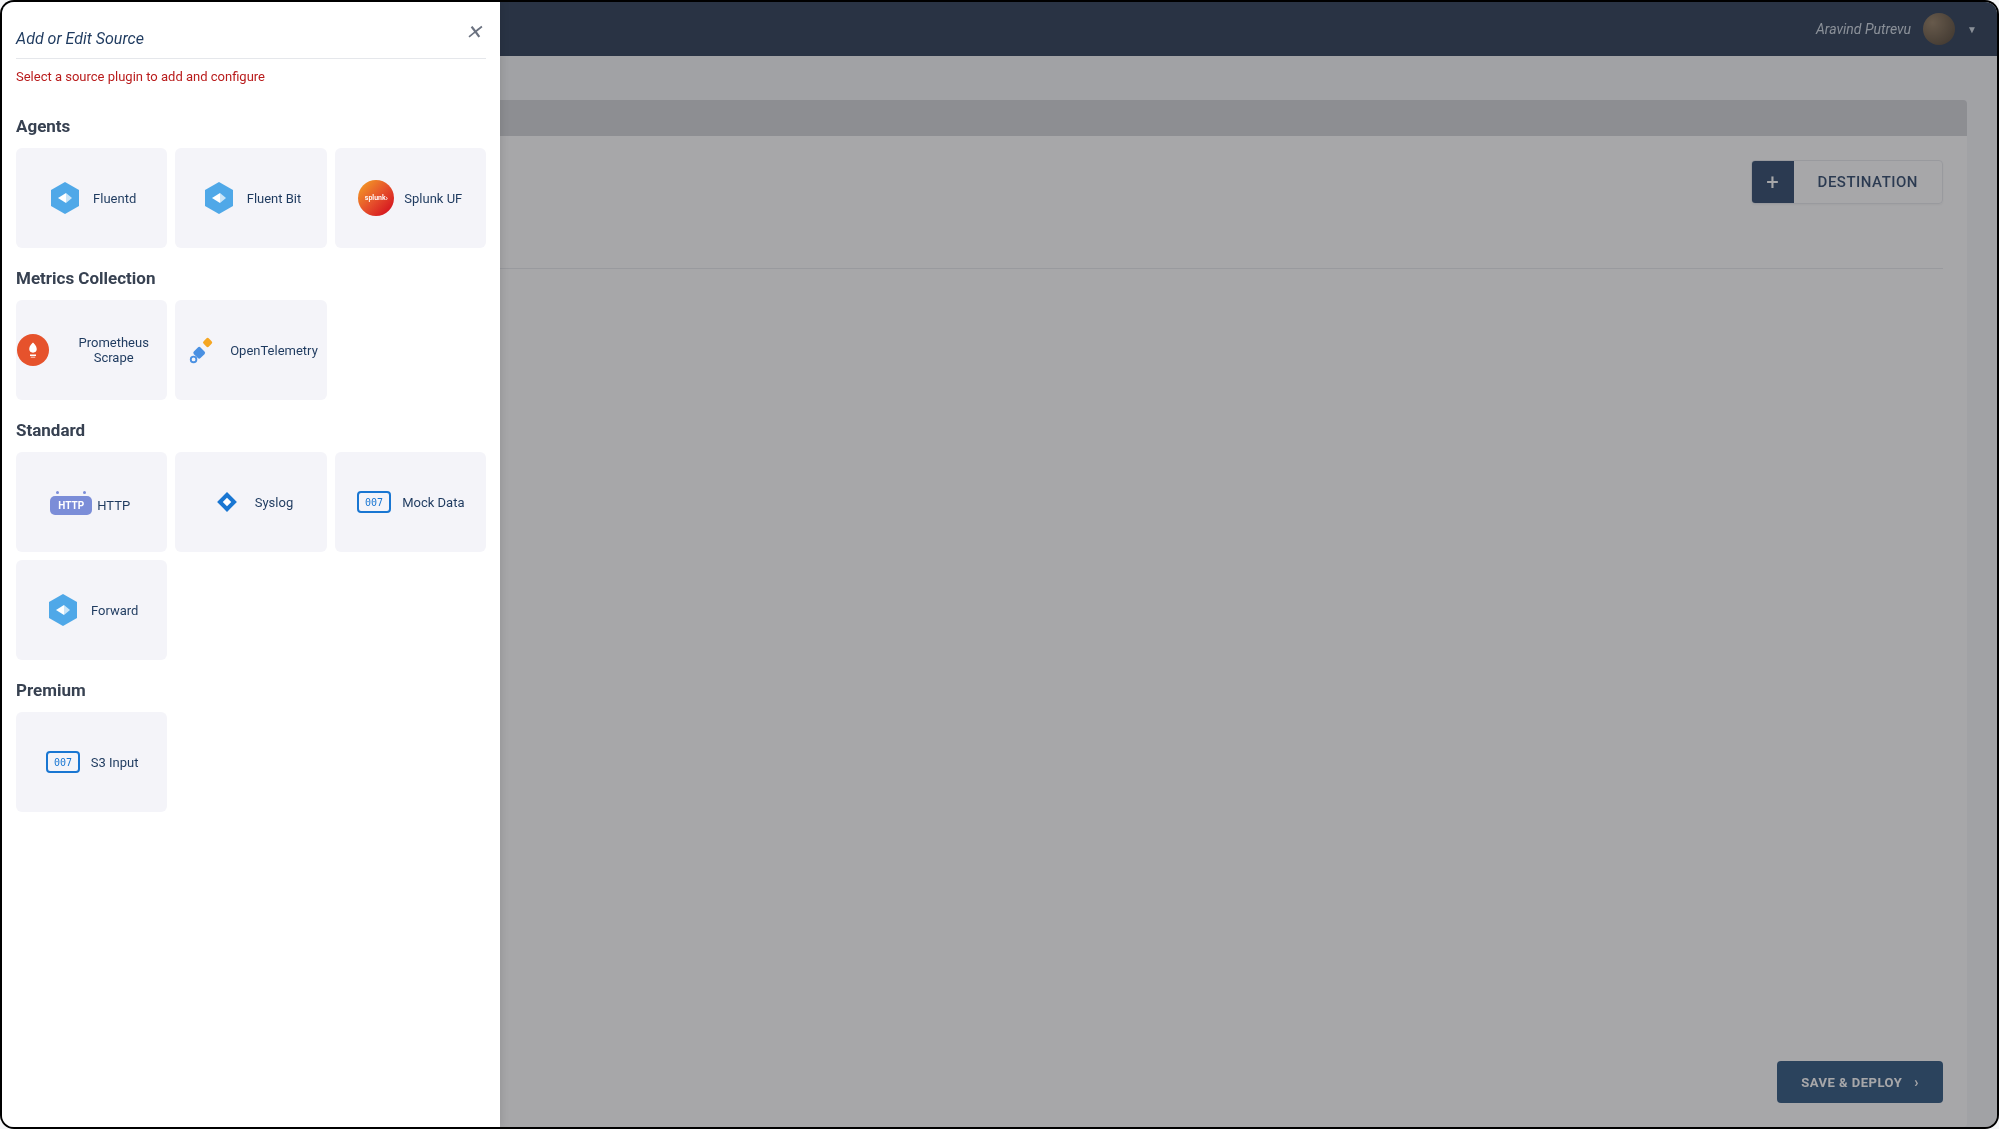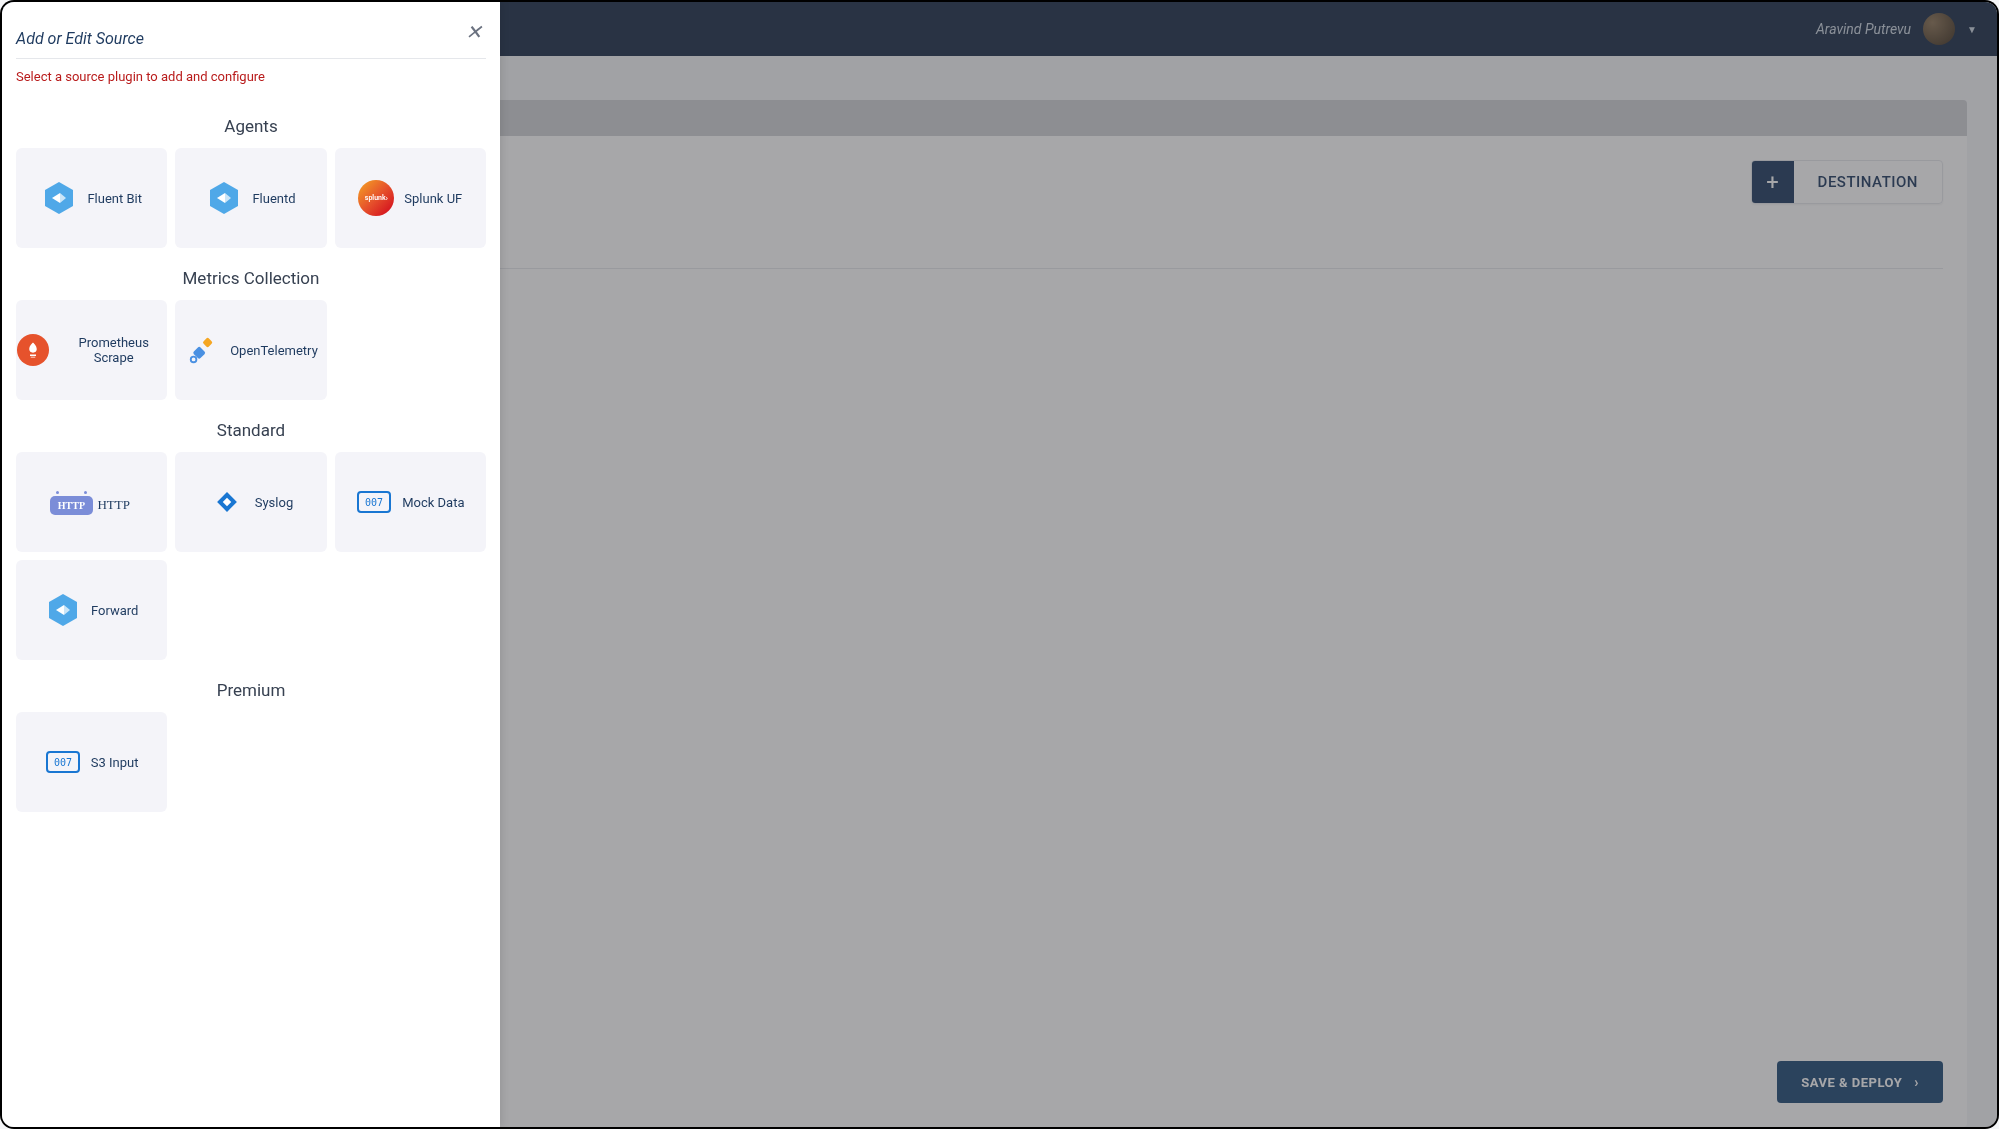--- a/index.html
+++ b/index.html
@@ -195,24 +195,23 @@
     }
     .panel-subtitle {
       color: #b91c1c;
       font-size: 13px;
       margin-bottom: 32px;
     }
     
     .section-title {
       color: #374151;
       font-size: 17px;
-      font-weight: 400;
+      font-weight: 700;
       margin-bottom: 12px;
       margin-top: 8px;
-      text-align: center;
     }
     
     .card-grid {
       display: grid;
       grid-template-columns: repeat(3, 1fr);
       gap: 8px;
       margin-bottom: 20px;
     }
     .plugin-card {
       background: #f4f4f9;
@@ -382,31 +381,31 @@
   <div class="section-title">Agents</div>
   <div class="card-grid">
     <div class="plugin-card">
       <div class="icon-wrap">
         <div class="hex-icon"><svg viewBox="0 0 32 36">
                   <polygon points="16,2 30,10 30,26 16,34 2,26 2,10" fill="#4fa8e8"></polygon>
                   <polygon points="9,18 17,13 17,23" fill="white"></polygon>
                   <polygon points="17,13 23,18 17,23" fill="white" opacity="0.7"></polygon>
                 </svg></div>
       </div>
-      <div class="card-label">Fluent Bit</div>
+      <div class="card-label">Fluentd</div>
     </div>
     <div class="plugin-card">
       <div class="icon-wrap">
         <div class="hex-icon"><svg viewBox="0 0 32 36">
                   <polygon points="16,2 30,10 30,26 16,34 2,26 2,10" fill="#4fa8e8"></polygon>
                   <polygon points="9,18 17,13 17,23" fill="white"></polygon>
                   <polygon points="17,13 23,18 17,23" fill="white" opacity="0.7"></polygon>
                 </svg></div>
       </div>
-      <div class="card-label">Fluentd</div>
+      <div class="card-label">Fluent Bit</div>
     </div>
     <div class="plugin-card">
       <div class="icon-wrap">
         <div class="splunk-icon">splunk›</div>
       </div>
       <div class="card-label">Splunk UF</div>
     </div>
   </div>
 
   <div class="section-title">Metrics Collection</div>
@@ -428,21 +427,21 @@
                 <rect x="8" y="14" width="10" height="10" rx="2" fill="#4a90e2" transform="rotate(45 13 19)"></rect>
                 <circle cx="7" cy="26" r="3" fill="none" stroke="#4a90e2" stroke-width="2"></circle>
               </svg>
       </div>
       <div class="card-label">OpenTelemetry</div>
     </div>
   </div>
 
   <div class="section-title">Standard</div>
   <div class="card-grid">
-    <div class="plugin-card" style="height:100px; justify-content:center; gap:8px; padding-top:6px;font-family:Liberation Serif, serif;">
+    <div class="plugin-card" style="height:100px; justify-content:center; gap:8px; padding-top:6px;">
       <div class="icon-wrap">
         <div class="http-icon">HTTP</div>
       </div>
       <div class="card-label">HTTP</div>
     </div>
     <div class="plugin-card">
       <div class="icon-wrap diamond-icon">
         <svg viewBox="0 0 34 34">
                 <rect x="10" y="10" width="14" height="14" fill="#1976d2" transform="rotate(45 17 17)"></rect>
                 <rect x="14" y="14" width="6" height="6" fill="white" transform="rotate(45 17 17)"></rect>

